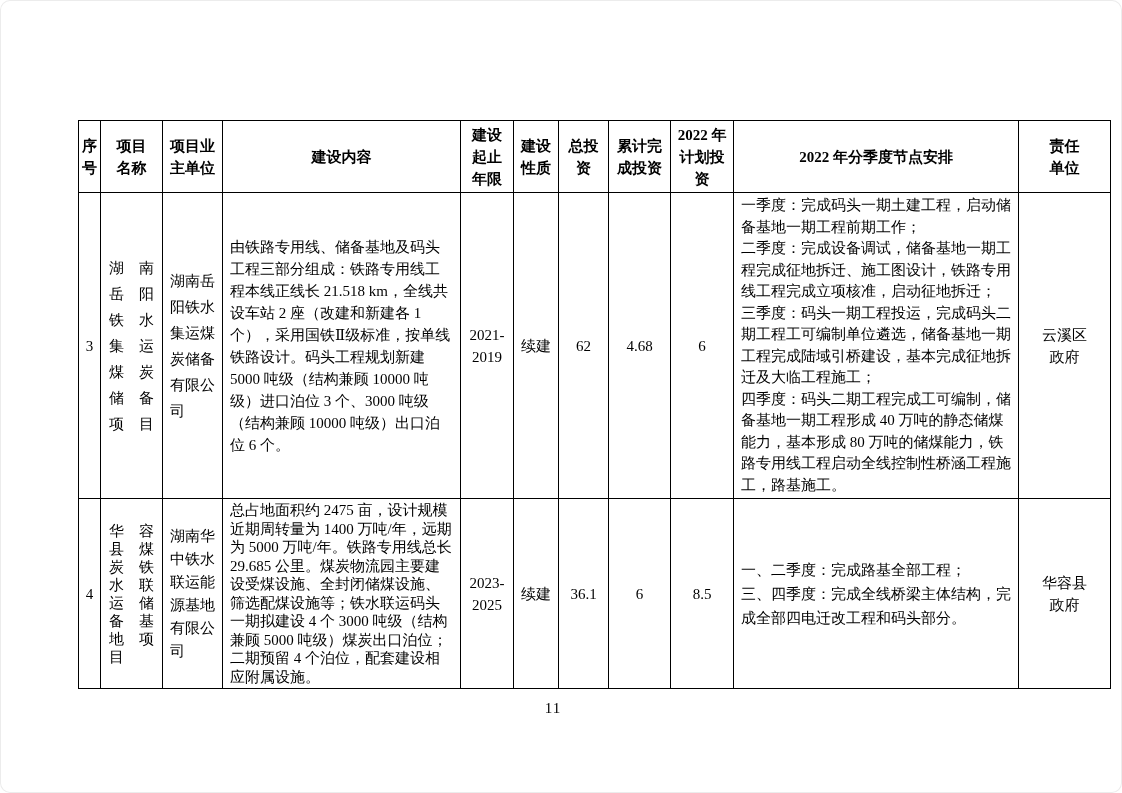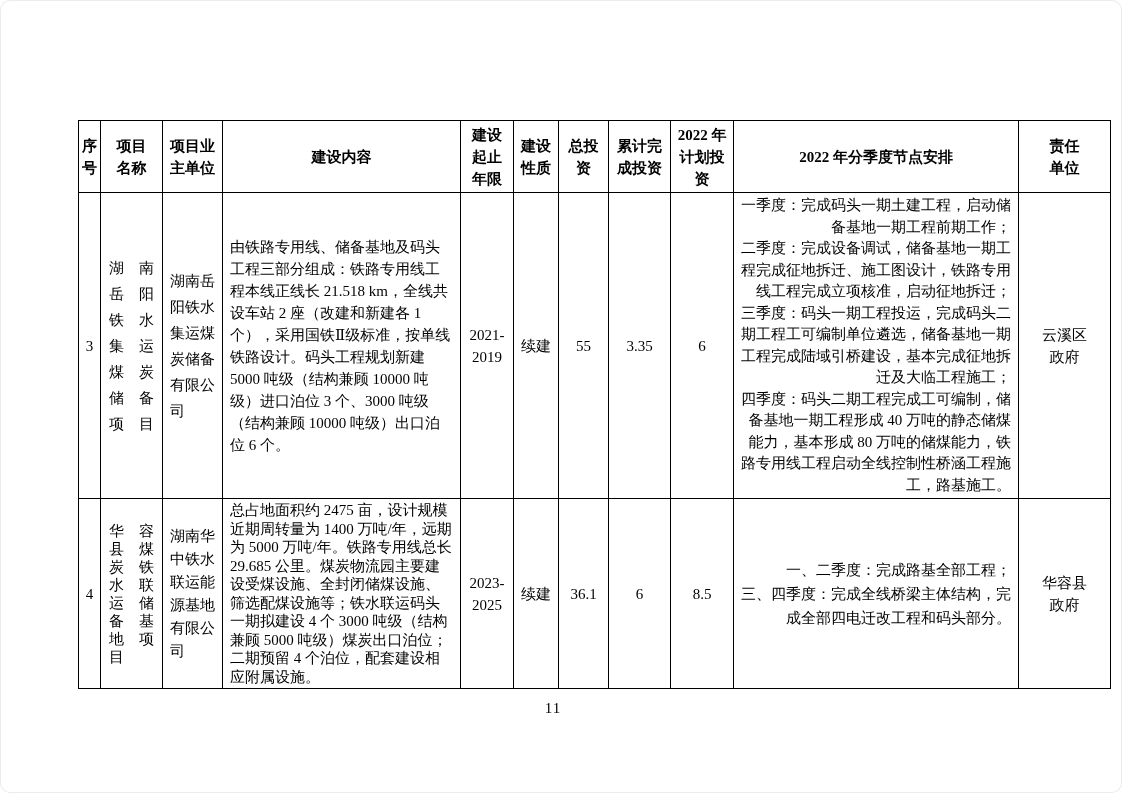--- a/index.html
+++ b/index.html
@@ -57,21 +57,21 @@
   tr.r4 td.c-owner { line-height: 23px; }
 
   td.c-content {
     text-align: left;
     padding: 2px 7px;
   }
   tr.r3 td.c-content { line-height: 22px; margin-top: 9px; }
   tr.r4 td.c-content { line-height: 18.5px; }
 
   td.c-quarterly {
-    text-align: right;
+    text-align: left;
     white-space: pre-line;
     padding: 2px 7px;
   }
   tr.r3 td.c-quarterly { line-height: 21.5px; }
   tr.r4 td.c-quarterly { line-height: 24px; }
 
   .page-num {
     position: absolute;
     top: 700px;
     left: 0;
@@ -138,22 +138,22 @@
 项目</td>
         <td class="c-owner">湖南岳
 阳铁水
 集运煤
 炭储备
 有限公
 司</td>
         <td class="c-content">由铁路专用线、储备基地及码头工程三部分组成：铁路专用线工程本线正线长 21.518 km，全线共设车站 2 座（改建和新建各 1 个），采用国铁Ⅱ级标准，按单线铁路设计。码头工程规划新建 5000 吨级（结构兼顾 10000 吨级）进口泊位 3 个、3000 吨级（结构兼顾 10000 吨级）出口泊位 6 个。</td>
         <td class="c-center">2021-2019</td>
         <td class="c-center">续建</td>
-        <td class="c-center">55</td>
-        <td class="c-center">3.35</td>
+        <td class="c-center">62</td>
+        <td class="c-center">4.68</td>
         <td class="c-center">6</td>
         <td class="c-quarterly">一季度：完成码头一期土建工程，启动储备基地一期工程前期工作；
 二季度：完成设备调试，储备基地一期工程完成征地拆迁、施工图设计，铁路专用线工程完成立项核准，启动征地拆迁；
 三季度：码头一期工程投运，完成码头二期工程工可编制单位遴选，储备基地一期工程完成陆域引桥建设，基本完成征地拆迁及大临工程施工；
 四季度：码头二期工程完成工可编制，储备基地一期工程形成 40 万吨的静态储煤能力，基本形成 80 万吨的储煤能力，铁路专用线工程启动全线控制性桥涵工程施工，路基施工。</td>
         <td class="c-center">云溪区
 政府</td>
       </tr>
       <tr class="r4">
         <td class="c-center">4</td>

